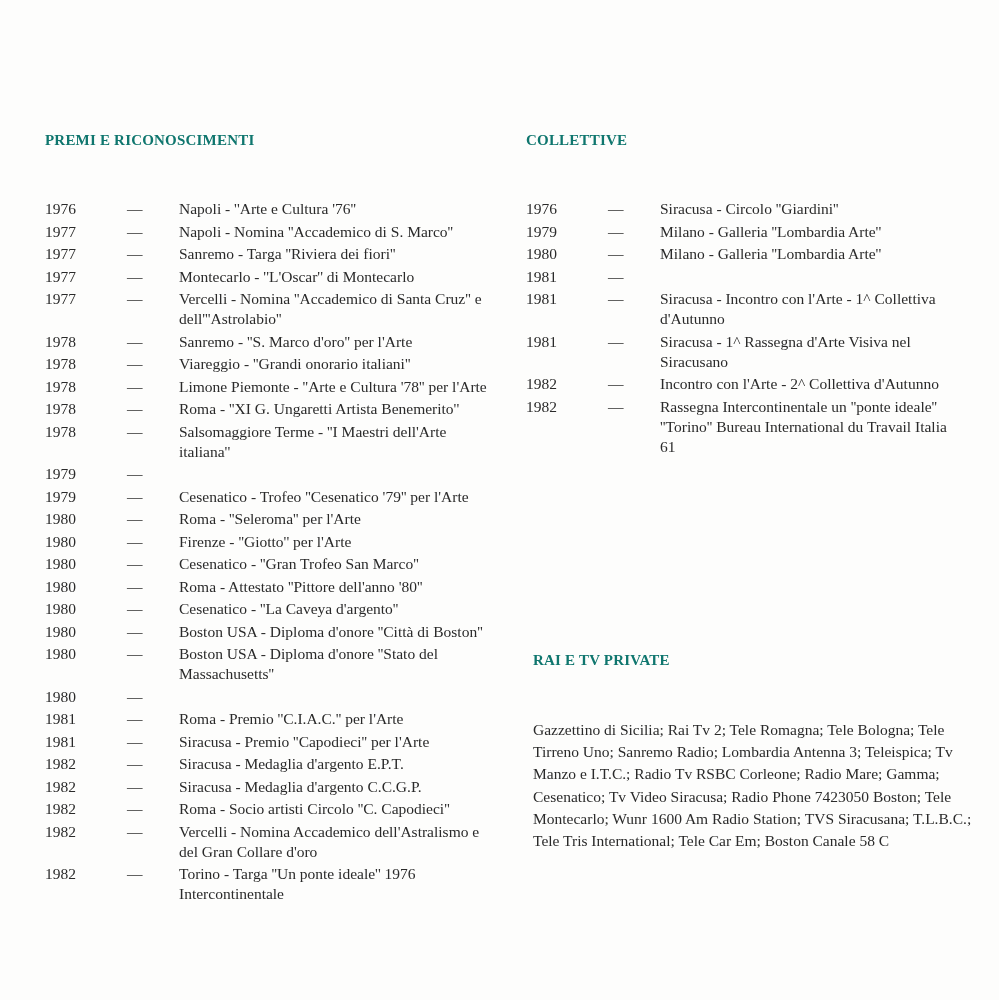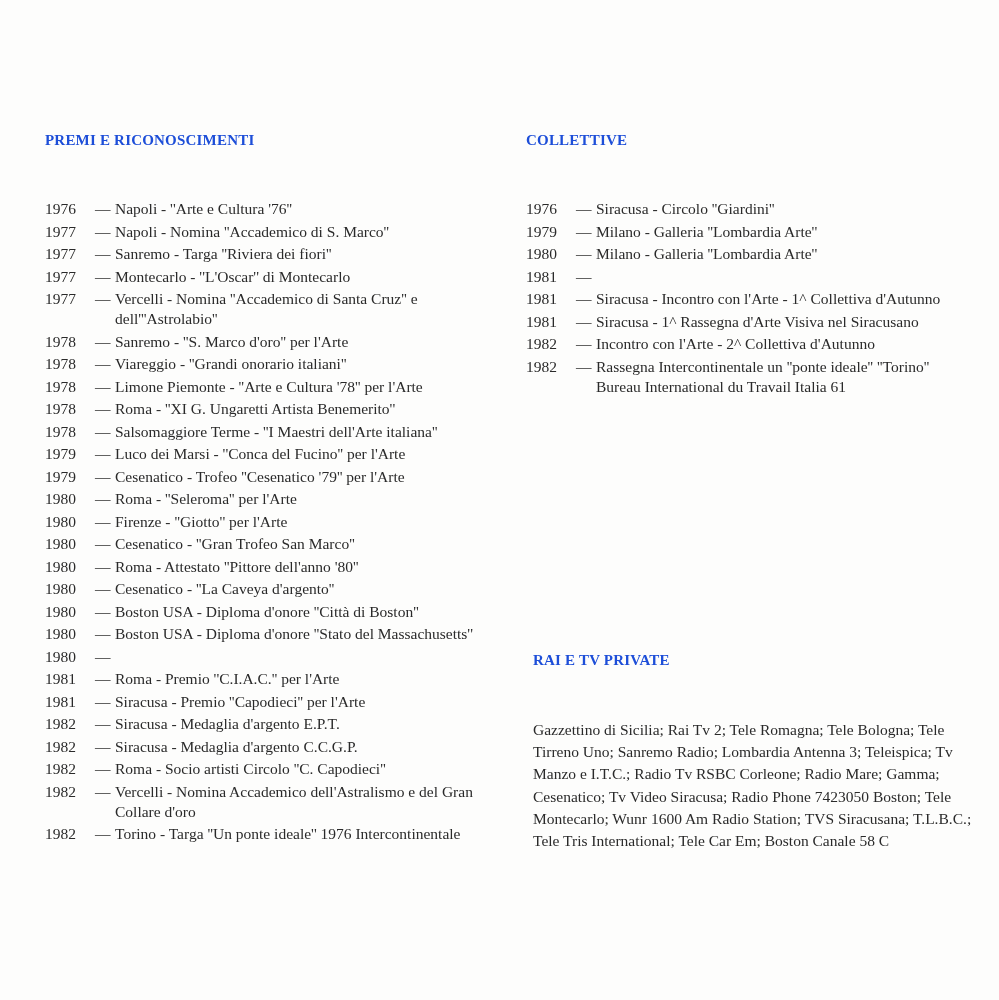--- a/index.html
+++ b/index.html
@@ -1,24 +1,24 @@
 <!DOCTYPE html>
 <html><head>
 <meta charset="utf-8">
 <style>
   html, body { margin:0; padding:0; }
   body {
     width:999px; height:1000px; background:#fdfdfc; position:relative; overflow:hidden;
     font-family:"Liberation Serif","DejaVu Serif",serif; color:#2a2a2a;
   }
   .section-title {
-    position:absolute; font-weight:bold; font-size:15px; letter-spacing:0.2px; color:#1d4ed8;text-align:right;
+    position:absolute; font-weight:bold; font-size:15px; letter-spacing:0.2px; color:#0f766e;text-align:right;
   }
   .list { position:absolute; margin:0; padding:0; list-style:none; font-size:15.5px; }
-  .entry { display:flex; align-items:flex-start; }
+  .entry { display:flex; align-items:flex-start;gap:32px; }
   .year { width:50px; flex:none; }
   .dash { width:20px; flex:none; text-align:left; }
   .text { flex:1; line-height:20px; }
   #premi-list { left:45px; top:199px; width:455px; }
   #premi-list .entry { margin-bottom:2.5px; line-height:20px; }
   #coll-list { left:526px; top:199px; width:430px; }
   #coll-list .entry { margin-bottom:2.5px; line-height:20px; }
   .para { position:absolute; left:533px; top:719px; width:440px; font-size:15.5px; line-height:22.2px; }
 </style>
 </head>
@@ -72,21 +72,20 @@
       <span class="text">Roma - ''XI G. Ungaretti Artista Benemerito''</span>
     </li>
     <li class="entry">
       <span class="year">1978</span>
       <span class="dash">—</span>
       <span class="text">Salsomaggiore Terme - ''I Maestri dell'Arte italiana''</span>
     </li>
     <li class="entry">
       <span class="year">1979</span>
       <span class="dash">—</span>
-      <span class="text">Luco dei Marsi - ''Conca del Fucino'' per l'Arte</span>
     </li>
     <li class="entry">
       <span class="year">1979</span>
       <span class="dash">—</span>
       <span class="text">Cesenatico - Trofeo ''Cesenatico '79'' per l'Arte</span>
     </li>
     <li class="entry">
       <span class="year">1980</span>
       <span class="dash">—</span>
       <span class="text">Roma - ''Seleroma'' per l'Arte</span>

